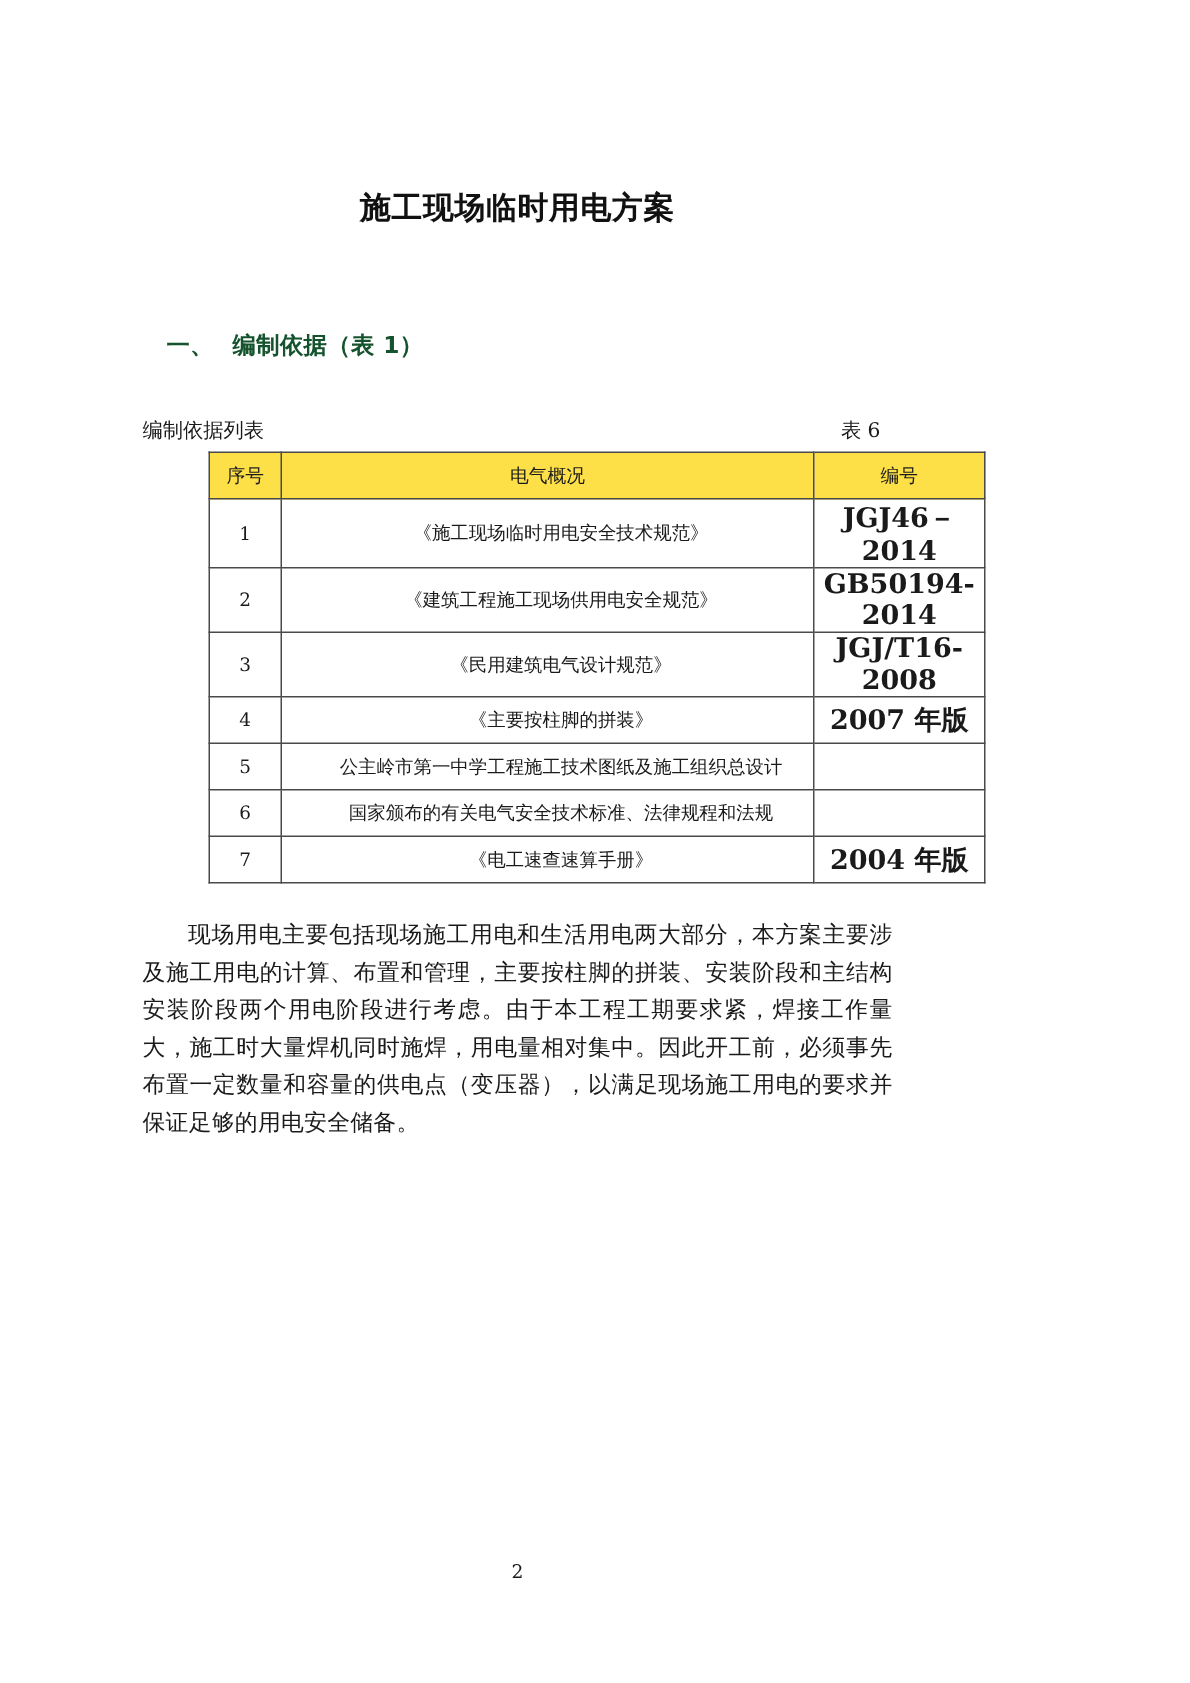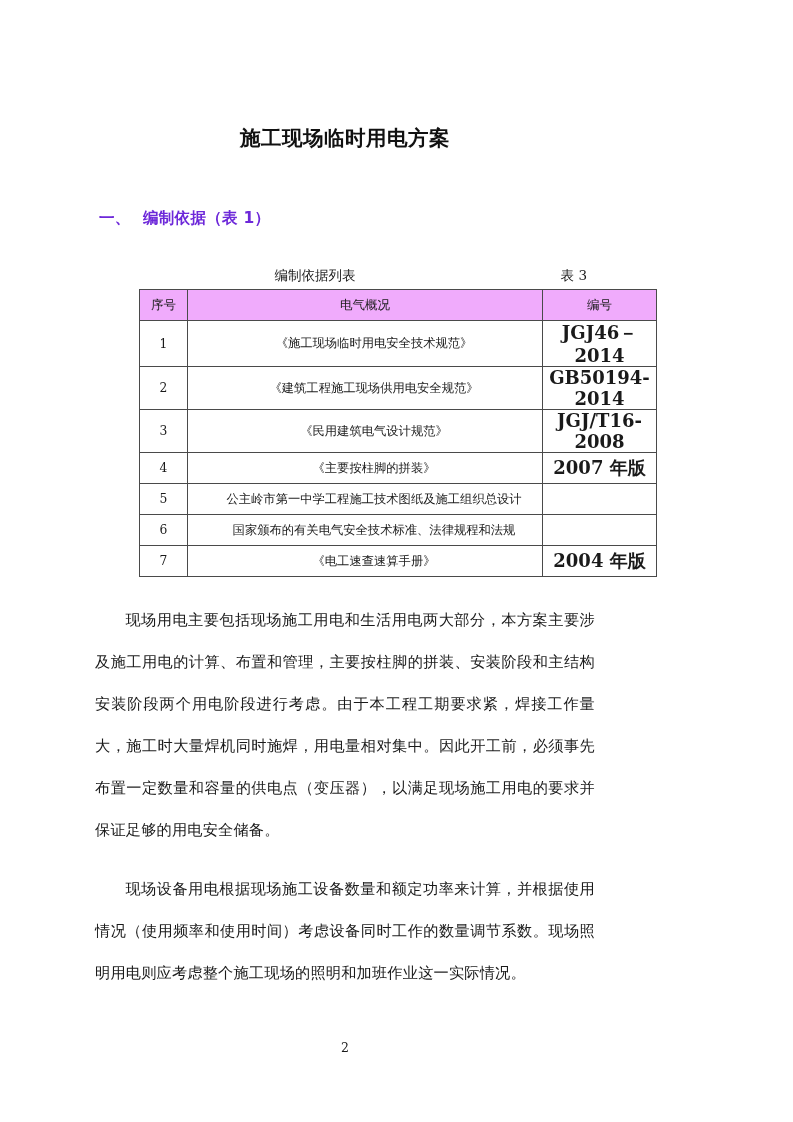--- a/index.html
+++ b/index.html
@@ -35,22 +35,22 @@
     font-weight: bold;
     letter-spacing: 0.5px;
     font-family: "DejaVu Sans", "Liberation Sans", sans-serif;
     color: #111;
   }
 
   
   .section-heading {
     font-family: "DejaVu Sans", "Liberation Sans", sans-serif;
     font-weight: bold;
-    color: #6d28d9;
-    margin: 4px;
+    color: #14532d;
+    margin: 16px;
   }
   .section-heading-1 {
     padding-top: 52px;
     font-size: 15.5px;
     letter-spacing: 0.3px;
   }
   .section-heading-2 {
     padding-top: 33px;
     font-size: 19px;
     letter-spacing: 0.3px;
@@ -65,21 +65,21 @@
     position: relative;
     margin-top: 36px;
     height: 20px;
     font-size: 13.5px;
     line-height: 20px;
   }
   .table-caption-title {
     position: absolute;
     left: 0;
     right: 0;
-    text-align: center;
+    text-align: left;
     padding-right: 60px;
   }
   .table-caption-label {
     position: absolute;
     right: 8px;
     top: 0;
   }
 
   
   .data-table {
@@ -96,21 +96,21 @@
   .data-table th,
   .data-table td {
     border: 1px solid #4a4a4a;
     height: 30px;
     padding: 0 4px;
     vertical-align: middle;
     color: #1a1a1a;
     font-weight: normal;
   }
   .data-table thead th {
-    background: #f0abfc;
+    background: #fde047;
     text-align: center;
     font-size: 12.5px;
   }
   .data-table td.cell-idx {
     text-align: center;
     font-family: "DejaVu Serif", "Liberation Serif", serif;
   }
   .data-table td.cell-basis {
     text-align: center;
     padding-left: 22px;
@@ -120,21 +120,21 @@
     font-family: "DejaVu Serif", "Liberation Serif", serif;
     font-weight: bold;
     font-size: 18px;
   }
 
   
   .body-para {
     margin: 0;
     padding-top: 22px;
     font-size: 15.2px;
-    line-height: 42px;
+    line-height: 25px;
     text-align: justify;
     text-justify: inter-ideograph;
     text-indent: 2em;
     color: #1a1a1a;
     letter-spacing: 0.2px;
   }
   .body-para.second { padding-top: 17px; }
 
   
   .page-footer {
@@ -153,21 +153,21 @@
 <div class="page">
 
   <h1 class="doc-title">施工现场临时用电方案</h1>
 
   <h2 class="section-heading section-heading-1">
     <span class="sec-num">一、</span><span>编制依据（表 1）</span>
   </h2>
 
   <div class="table-caption-row">
     <span class="table-caption-title">编制依据列表</span>
-    <span class="table-caption-label">表 3</span>
+    <span class="table-caption-label">表 6</span>
   </div>
 
   <table class="data-table">
     <colgroup>
       <col class="c-idx">
       <col class="c-basis">
       <col class="c-code">
     </colgroup>
     <thead>
       <tr>
@@ -211,17 +211,16 @@
         <td class="cell-idx">7</td>
         <td class="cell-basis">《电工速查速算手册》</td>
         <td class="cell-code">2004 年版</td>
       </tr>
     </tbody>
   </table>
 
 
   <p class="body-para">现场用电主要包括现场施工用电和生活用电两大部分，本方案主要涉及施工用电的计算、布置和管理，主要按柱脚的拼装、安装阶段和主结构安装阶段两个用电阶段进行考虑。由于本工程工期要求紧，焊接工作量大，施工时大量焊机同时施焊，用电量相对集中。因此开工前，必须事先布置一定数量和容量的供电点（变压器），以满足现场施工用电的要求并保证足够的用电安全储备。</p>
 
-  <p class="body-para second">现场设备用电根据现场施工设备数量和额定功率来计算，并根据使用情况（使用频率和使用时间）考虑设备同时工作的数量调节系数。现场照明用电则应考虑整个施工现场的照明和加班作业这一实际情况。</p>
 
   <div class="page-footer">2</div>
 
 </div>
 
 </body></html>

